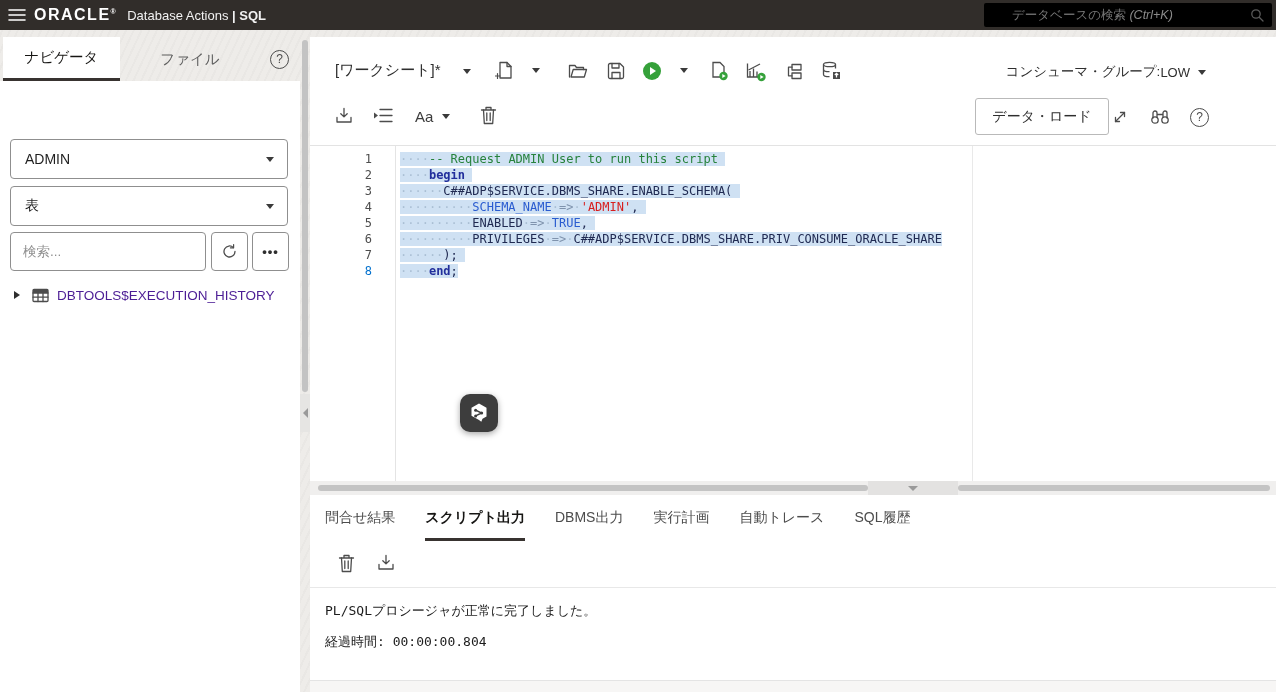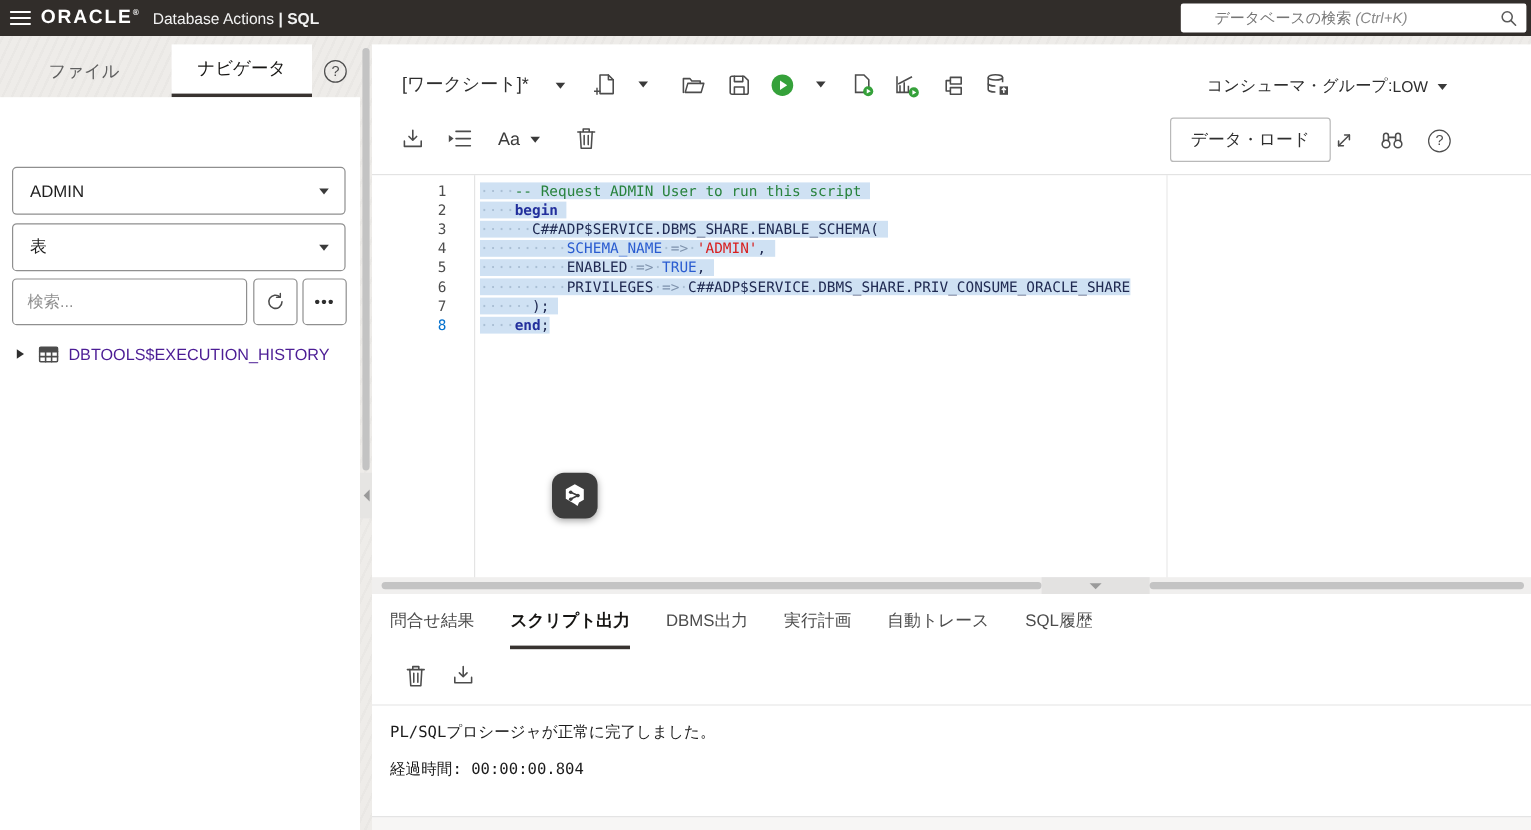--- a/index.html
+++ b/index.html
@@ -14,21 +14,21 @@
   .chev { display:inline-block; width:0; height:0; border-left:4.5px solid transparent; border-right:4.5px solid transparent; border-top:5.5px solid #3a3a3a; }
   .caret-r { display:inline-block; width:0; height:0; border-top:4.5px solid transparent; border-bottom:4.5px solid transparent; border-left:6px solid #2e2e2e; }
 
   
   #header { position:absolute; left:0; top:0; width:1276px; height:30px; background:var(--header-bg); display:flex; align-items:center; }
   #menu-btn { width:34px; height:30px; display:flex; align-items:center; justify-content:center; cursor:pointer; }
   #logo { color:#fff; font-weight:bold; font-size:16px; letter-spacing:1.5px; margin-right:10px; }
   #logo sup { font-size:7px; }
   #app-title { color:#f2f2f2; font-size:13px; }
   #app-title b { font-weight:bold; }
-  #hdr-search { position:absolute; right:4px; top:3px; width:288px; height:24px; background:#ffffff; border-radius:2px; display:flex; align-items:center; padding:0 8px 0 28px; }
+  #hdr-search { position:absolute; right:4px; top:3px; width:288px; height:24px; background:#000000; border-radius:2px; display:flex; align-items:center; padding:0 8px 0 28px; }
   #hdr-search .ph { color:#767676; font-size:12.5px; white-space:nowrap; overflow:hidden; }
   #hdr-search .ph .hint { font-style:italic; color:#8a8a8a; }
   #hdr-search svg { position:absolute; right:7px; top:4px; }
 
   
   #sidebar { position:absolute; left:0; top:30px; width:300px; height:662px; }
   #side-tabs { position:absolute; left:0; top:7px; width:300px; height:44px; display:flex; }
   .side-tab { height:44px; display:flex; align-items:center; justify-content:center; font-size:14.5px; color:#5f5f5f; cursor:pointer; }
   .side-tab.active { background:#fff; color:#161513; border-bottom:3px solid #383330; width:117px; margin-left:3px; }
   .side-tab.plain { width:140px; }
@@ -119,22 +119,22 @@
       <span class="ph"><span>データベースの検索</span> <span class="hint">(Ctrl+K)</span></span>
       <svg class="ic" width="16" height="16" viewBox="0 0 16 16" style="stroke:#5a5a5a">
         <circle cx="7" cy="7" r="4.2"></circle>
           <path d="M10.2 10.2L14 14"></path>
       </svg>
     </div>
   </div>
 
   <div id="sidebar">
     <div id="side-tabs">
+      <div class="side-tab active">ナビゲータ</div>
       <div class="side-tab plain">ファイル</div>
-      <div class="side-tab active">ナビゲータ</div>
     </div>
     <span id="side-help" class="qcircle">?</span>
 
     <div id="side-panel">
       <div class="sel-box" id="schema-select">
         <span>ADMIN</span>
           <span class="chev"></span>
       </div>
       <div class="sel-box" id="type-select">
         <span>表</span>

